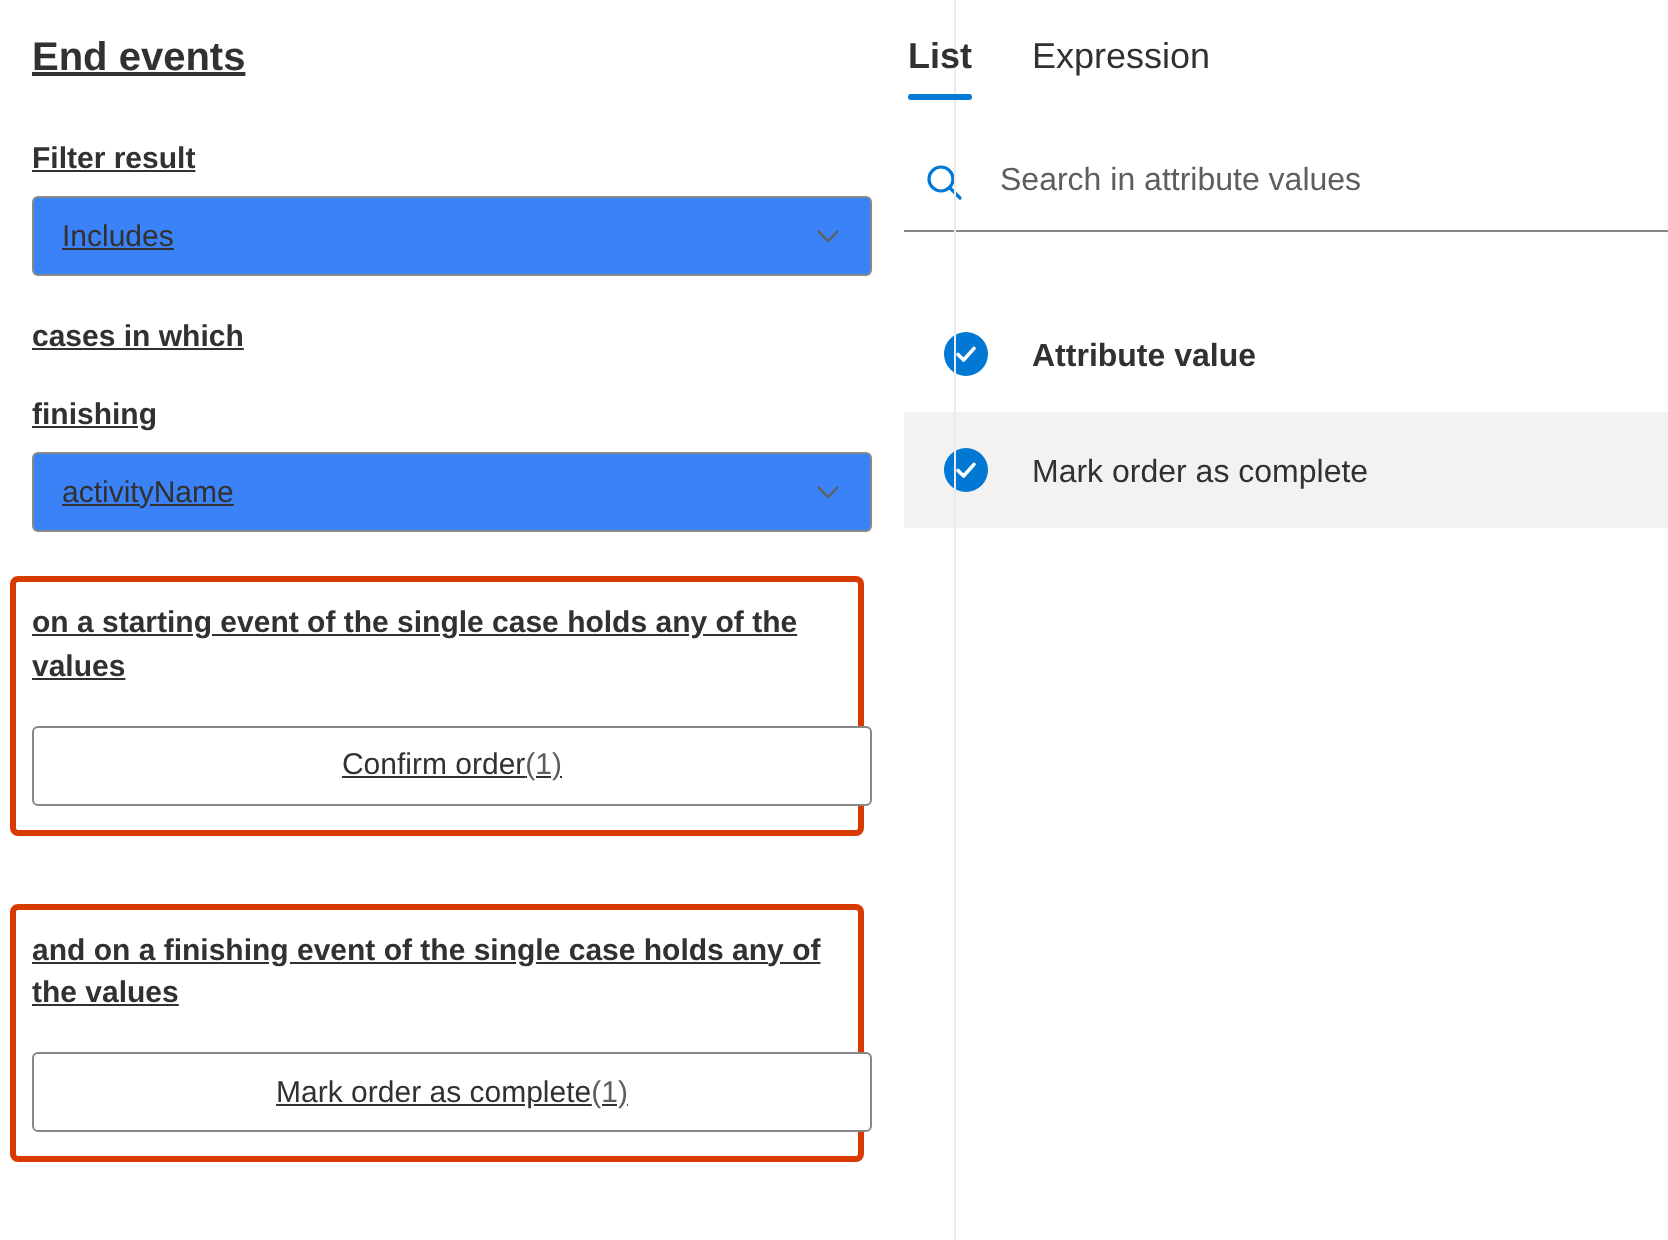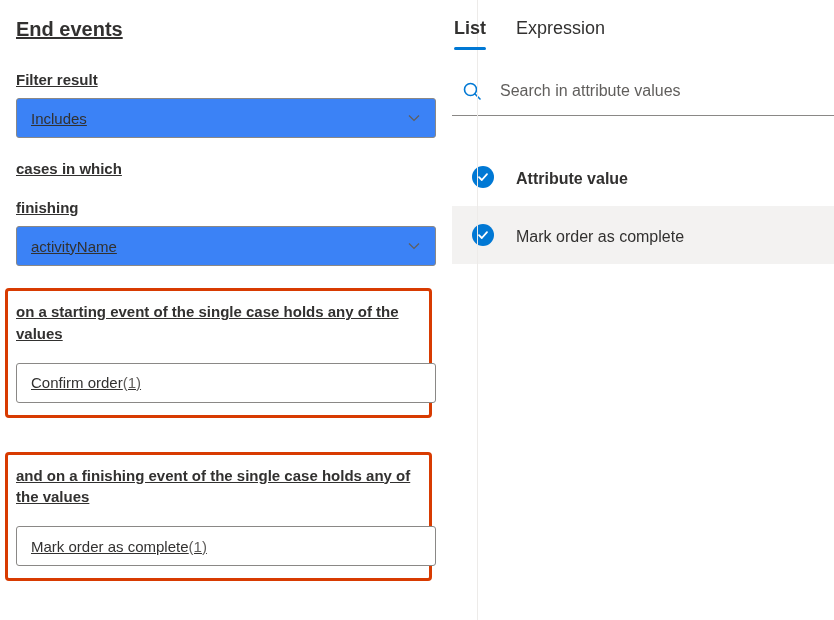--- a/index.html
+++ b/index.html
@@ -62,21 +62,21 @@
       background: #3b82f6;
       font-size: 15px;
     }
     .value-box {
       width: 420px;
       height: 40px;
       border: 1px solid #8a8886;
       border-radius: 3px;
       display: flex;
       align-items: center;
-      justify-content: flex-start;
+      justify-content: center;
       padding: 0 14px;
       cursor: pointer;
       background: #fff;
       font-size: 15px;
     }
     .select-box .val, .value-box .val { color: #323130; }
     .value-box .count { color: #605e5c; }
     .chev {
       width: 14px; height: 14px;
       display: inline-flex; align-items: center; justify-content: center;

